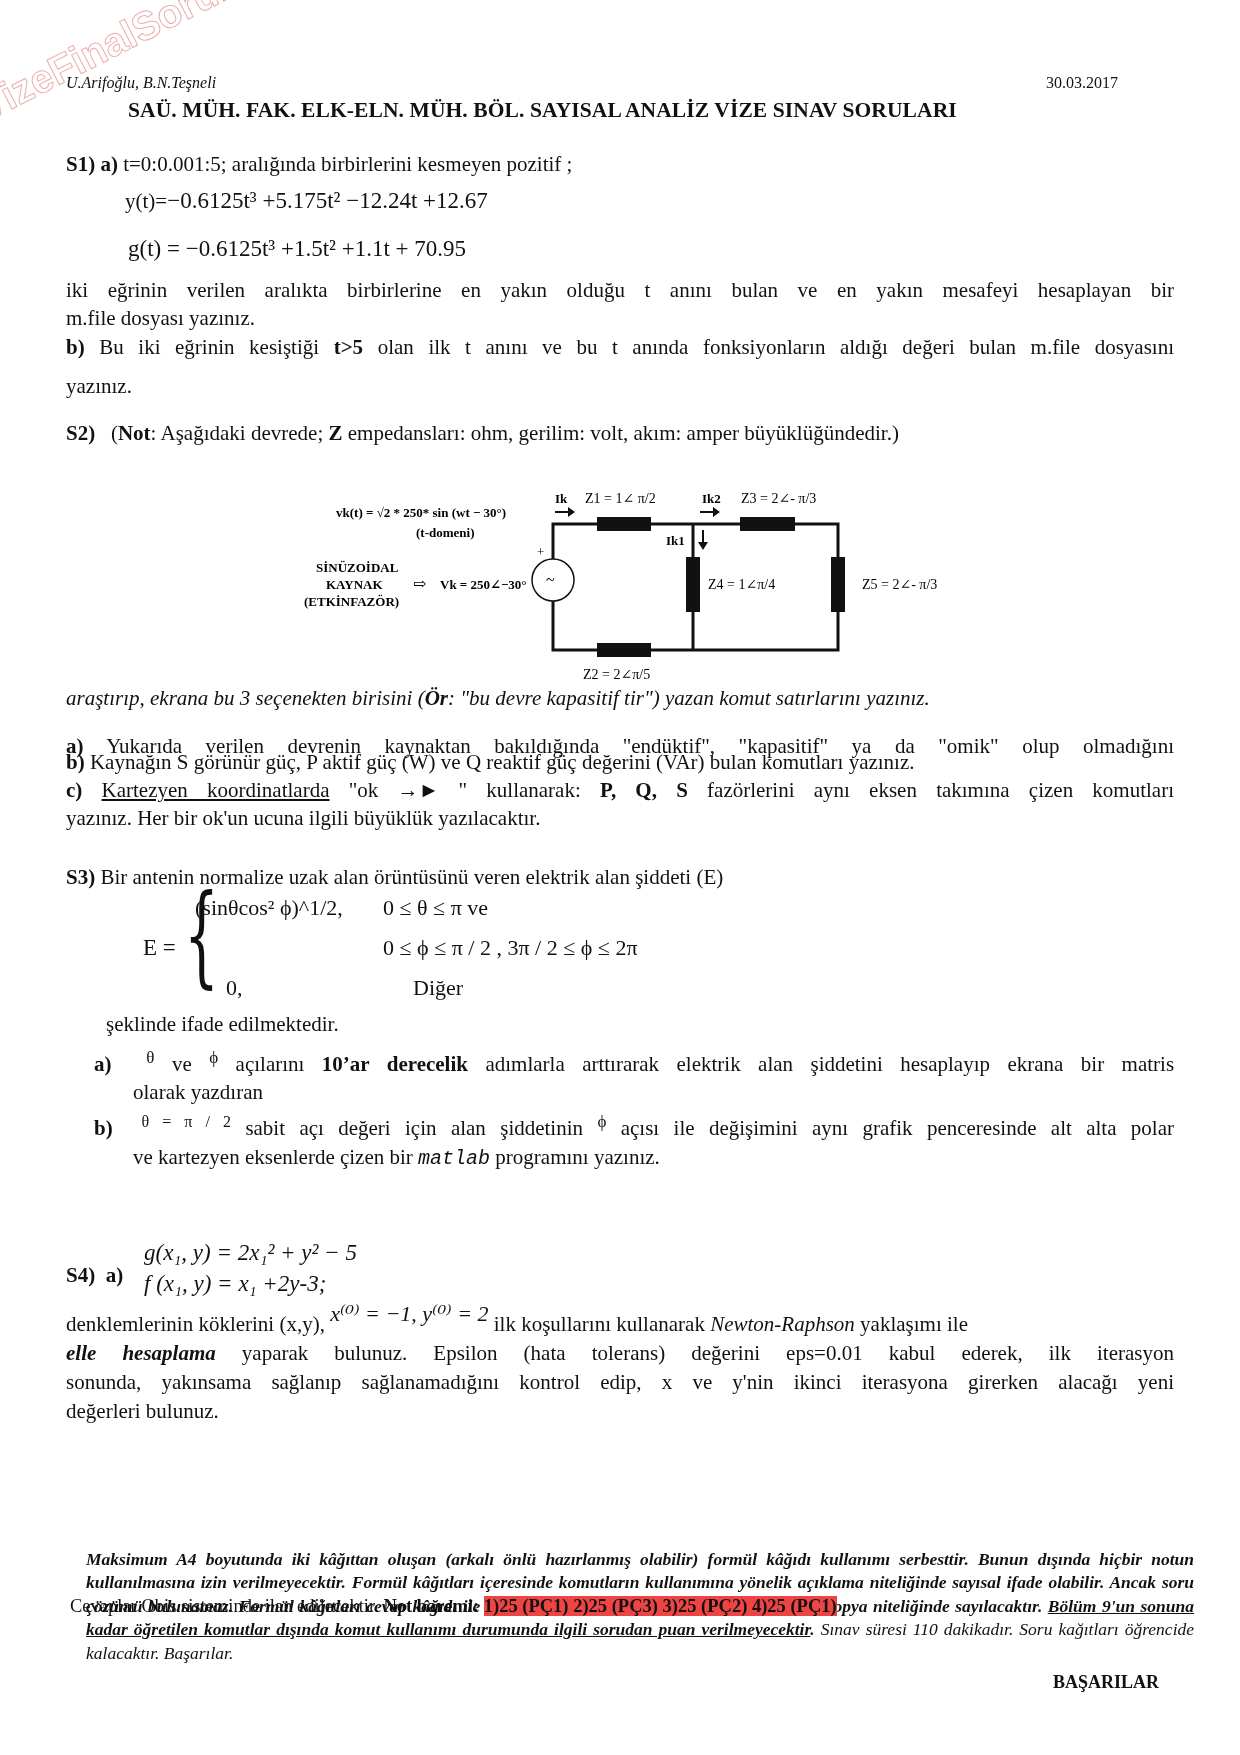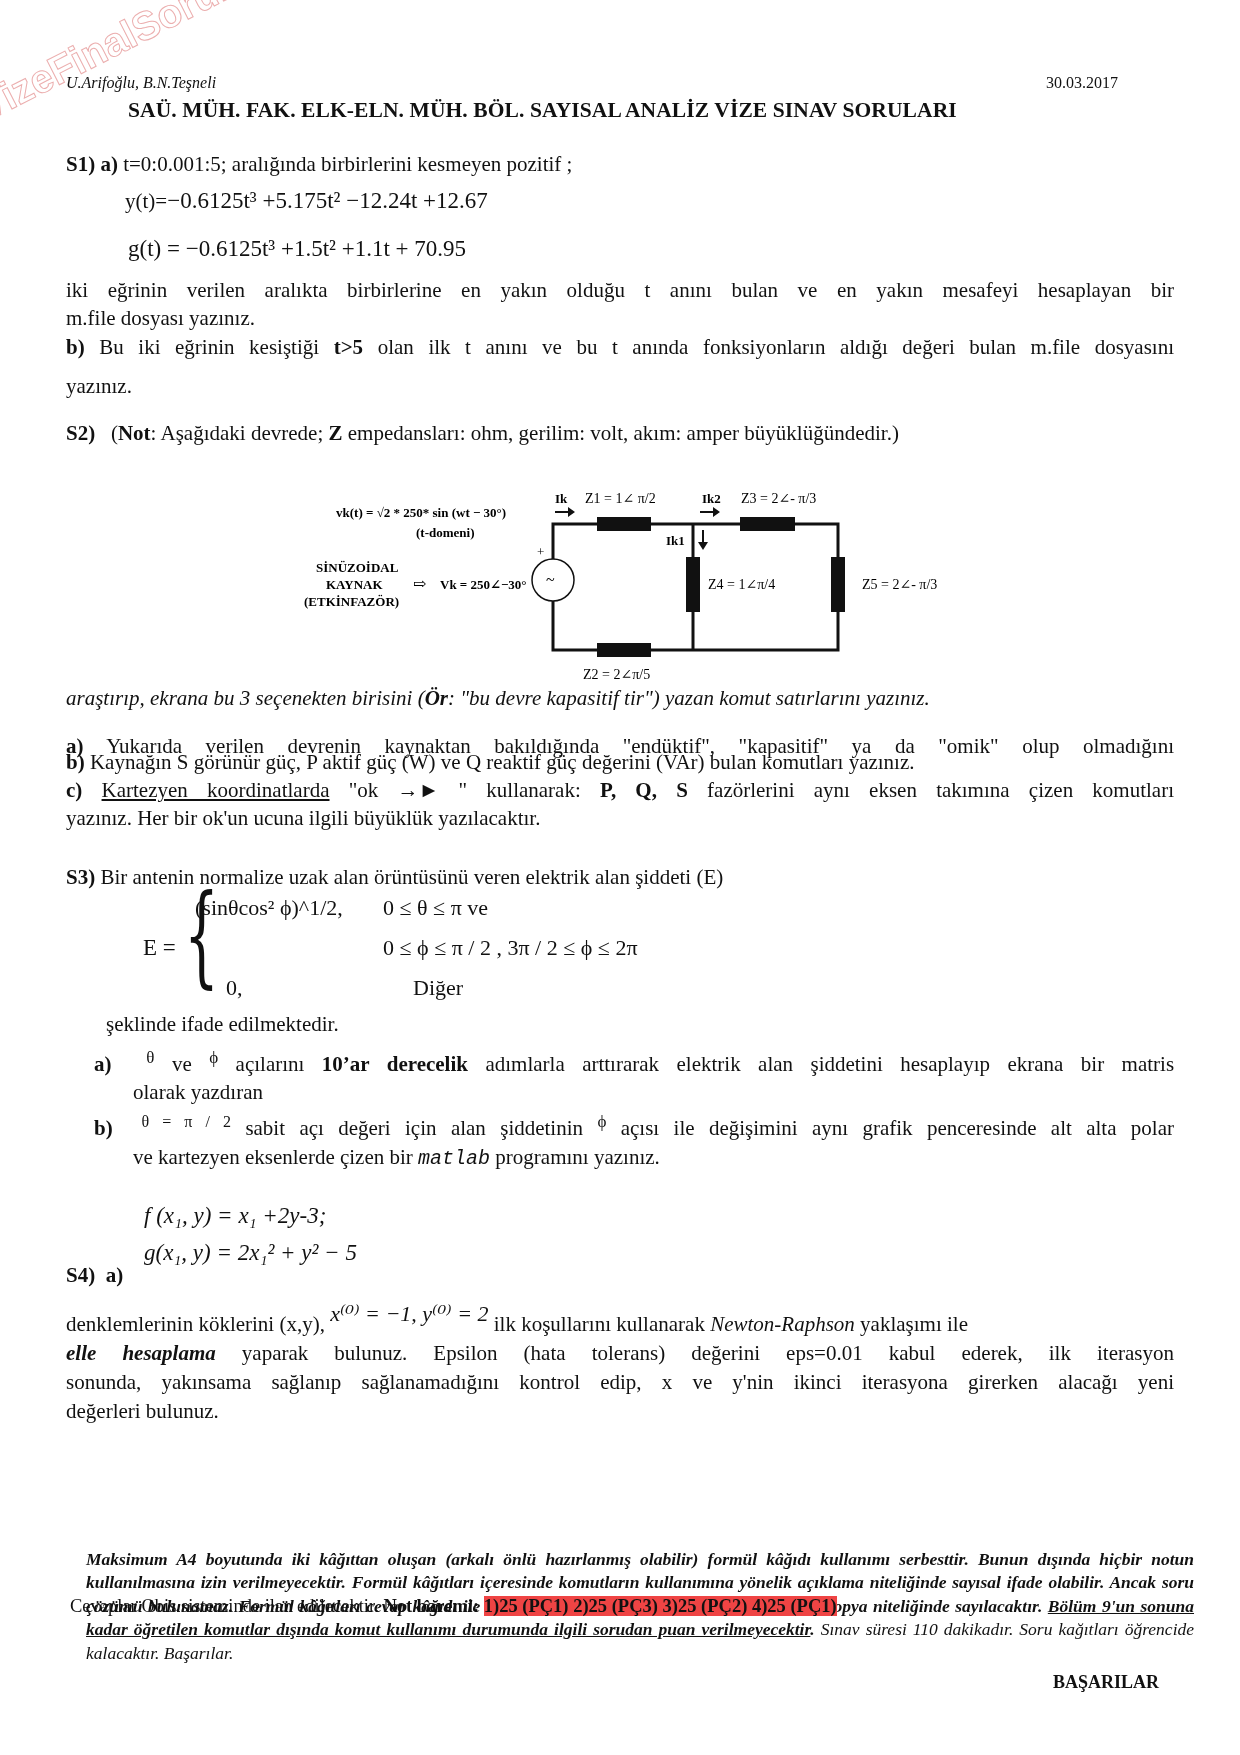--- a/index.html
+++ b/index.html
@@ -155,21 +155,21 @@
   <span>sabit açı değeri için alan şiddetinin</span>
   <sup style="font-size:17px">ϕ</sup>
   <span>açısı ile değişimini aynı grafik penceresinde alt alta polar</span>
 </div>
 <div class="abs line" style="top:1143px; left:133px;">
   <span>ve kartezyen eksenlerde çizen bir</span>
   <span class="mono">matlab</span>
   <span>programını yazınız.</span>
 </div>
 
-<div class="abs eq i" style="left:144px; top:1203px; font-size:23px;">f (x₁, y) = x₁ +2y-3;</div>
+<div class="abs eq i" style="left:144px; top:1271px; font-size:23px;">f (x₁, y) = x₁ +2y-3;</div>
 <div class="abs line" style="top:1261px;">
   <span class="b">S4)</span>&nbsp;
   <span class="b">a)</span>
 </div>
 <div class="abs eq i" style="left:144px; top:1240px; font-size:23px;">g(x₁, y) = 2x₁² + y² − 5</div>
 
 <div class="abs line" style="top:1310px;">
   <span>denklemlerinin köklerini (x,y),</span>
   <span class="i" style="font-size:22px; position:relative; top:-10px;">x⁽⁰⁾ = −1,  y⁽⁰⁾ = 2</span>
   <span>ilk koşullarını kullanarak</span>

